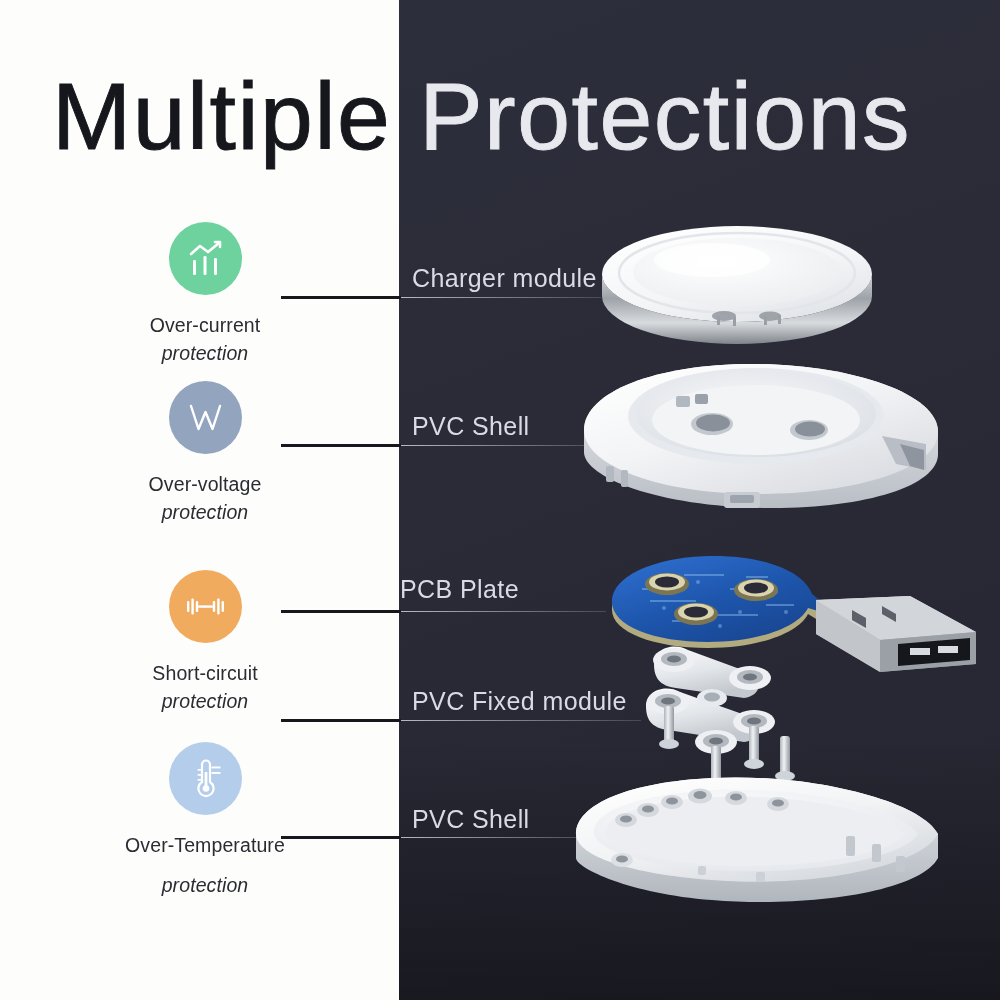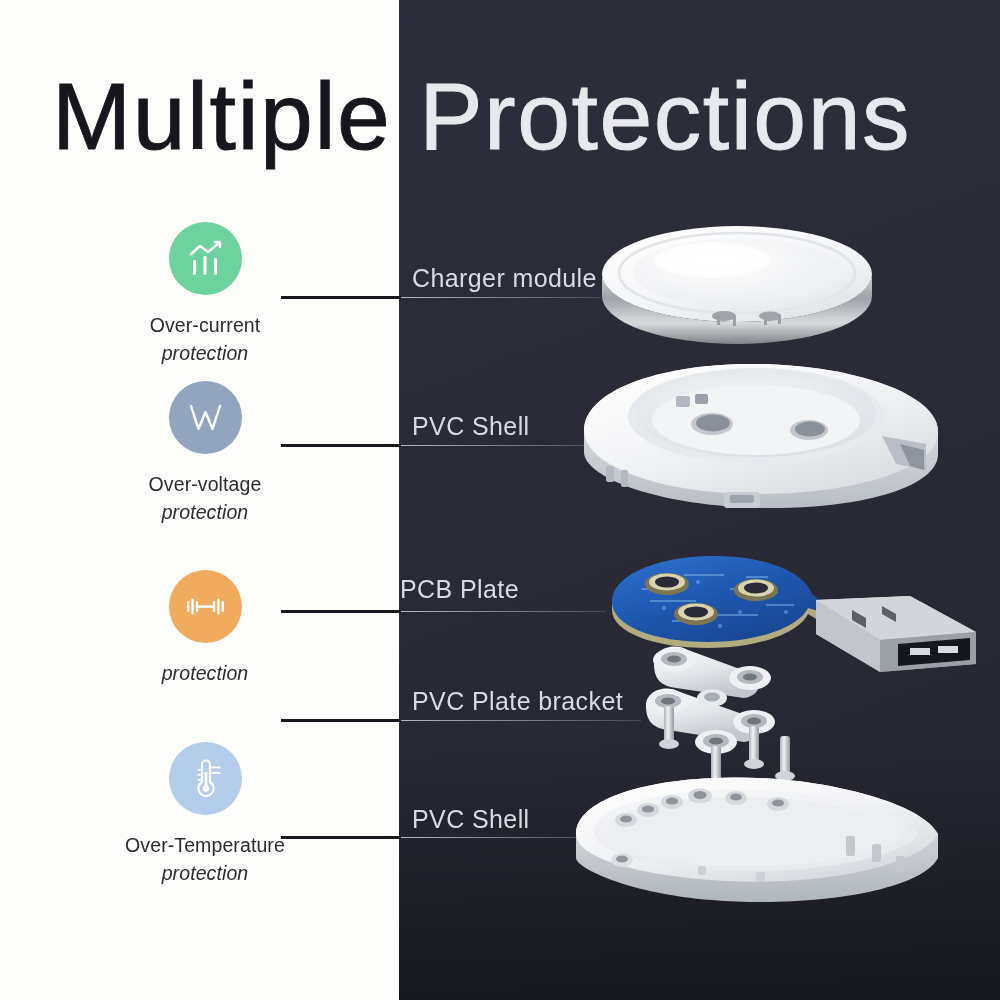--- a/index.html
+++ b/index.html
@@ -99,59 +99,60 @@
         <rect x="18" y="31" width="2.4" height="11" rx="1" fill="#ffffff"></rect>
         <rect x="22.4" y="28.5" width="2.4" height="16" rx="1" fill="#ffffff"></rect>
         <rect x="26.8" y="31" width="2.4" height="11" rx="1" fill="#ffffff"></rect>
         <rect x="29.2" y="35.4" width="14.6" height="2.4" fill="#ffffff"></rect>
         <rect x="43.8" y="31" width="2.4" height="11" rx="1" fill="#ffffff"></rect>
         <rect x="48.2" y="28.5" width="2.4" height="16" rx="1" fill="#ffffff"></rect>
         <rect x="52.6" y="31" width="2.4" height="11" rx="1" fill="#ffffff"></rect>
       </svg>
     </div>
     <div class="f-label">
+      <span class="l1">Short-circuit</span>
       <span class="l2">protection</span>
     </div>
   </div>
 
   <div class="feature" style="top:742px;">
     <div class="f-icon" style="background:#b3cdeb;">
       <svg width="73" height="73" viewBox="0 0 73 73">
         <path d="M33 22.5a4 4 0 0 1 8 0v17.5a7.6 7.6 0 1 1-8 0z" fill="none" stroke="#ffffff" stroke-width="2.2"></path>
         <circle cx="37" cy="46.5" r="3.3" fill="#ffffff"></circle>
         <rect x="35.6" y="30" width="2.8" height="15" fill="#ffffff"></rect>
         <rect x="28.6" y="27" width="4" height="1.7" fill="#ffffff"></rect>
         <rect x="28.6" y="32" width="4" height="1.7" fill="#ffffff"></rect>
         <rect x="28.6" y="37" width="4" height="1.7" fill="#ffffff"></rect>
         <rect x="42.5" y="24.5" width="9" height="1.9" fill="#ffffff"></rect>
         <rect x="42.5" y="30" width="9" height="1.9" fill="#ffffff"></rect>
       </svg>
     </div>
     <div class="f-label">
-      <span class="l1" style="width:188px;margin:0 auto;">Over-Temperature</span>
+      <span class="l1" style="width:188px;margin:12px auto;">Over-Temperature</span>
       <span class="l2">protection</span>
     </div>
   </div>
 
   <div class="conn" style="left:281px;top:296px;width:120px;"></div>
   <div class="conn" style="left:281px;top:444px;width:120px;"></div>
   <div class="conn" style="left:281px;top:610px;width:120px;"></div>
   <div class="conn" style="left:281px;top:719px;width:120px;"></div>
   <div class="conn" style="left:281px;top:836px;width:120px;"></div>
 
   <div class="conn-thin" style="left:401px;top:297px;width:200px;"></div>
   <div class="conn-thin" style="left:401px;top:445px;width:200px;"></div>
   <div class="conn-thin" style="left:401px;top:611px;width:205px;"></div>
   <div class="conn-thin" style="left:401px;top:720px;width:240px;"></div>
   <div class="conn-thin" style="left:401px;top:837px;width:200px;"></div>
 
   <div class="part-label" style="left:412px;top:264px;">Charger module</div>
   <div class="part-label" style="left:412px;top:412px;">PVC Shell</div>
   <div class="part-label" style="left:400px;top:575px;">PCB Plate</div>
-  <div class="part-label" style="left:412px;top:687px;">PVC Plate bracket</div>
+  <div class="part-label" style="left:412px;top:687px;">PVC Fixed module</div>
   <div class="part-label" style="left:412px;top:805px;">PVC Shell</div>
 
   <div class="art" style="left:592px;top:216px;">
     <svg width="290" height="135" viewBox="0 0 290 135">
       <defs>
         <linearGradient id="rimG" x1="0" y1="0" x2="0" y2="1">
           <stop offset="0%" stop-color="#cfd2d6"></stop>
           <stop offset="35%" stop-color="#9ea3a9"></stop>
           <stop offset="70%" stop-color="#d8dbde"></stop>
           <stop offset="100%" stop-color="#7f848a"></stop>

